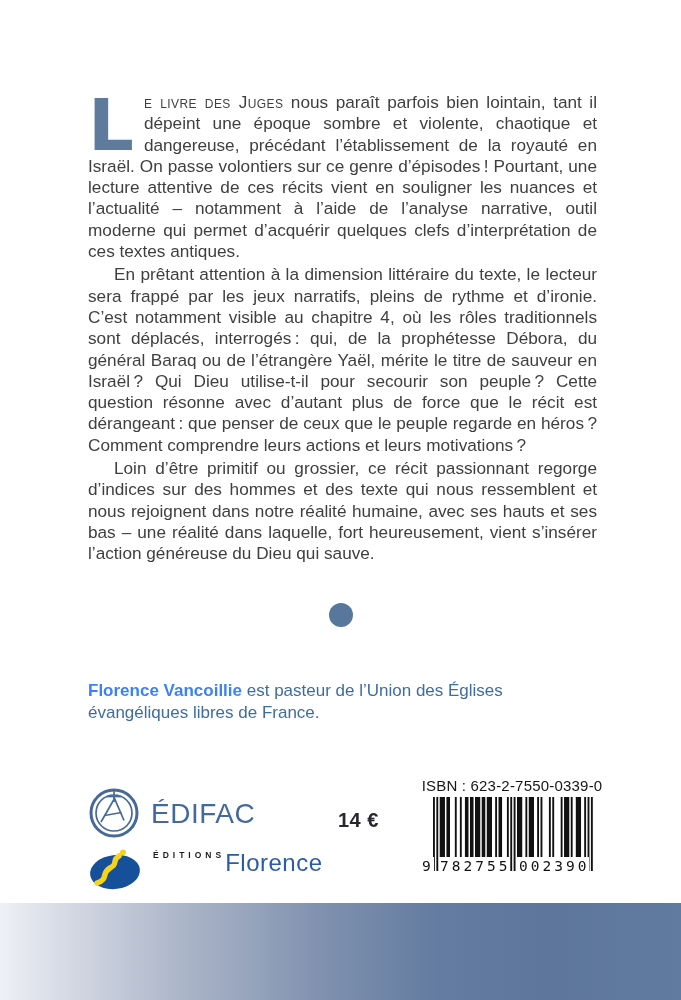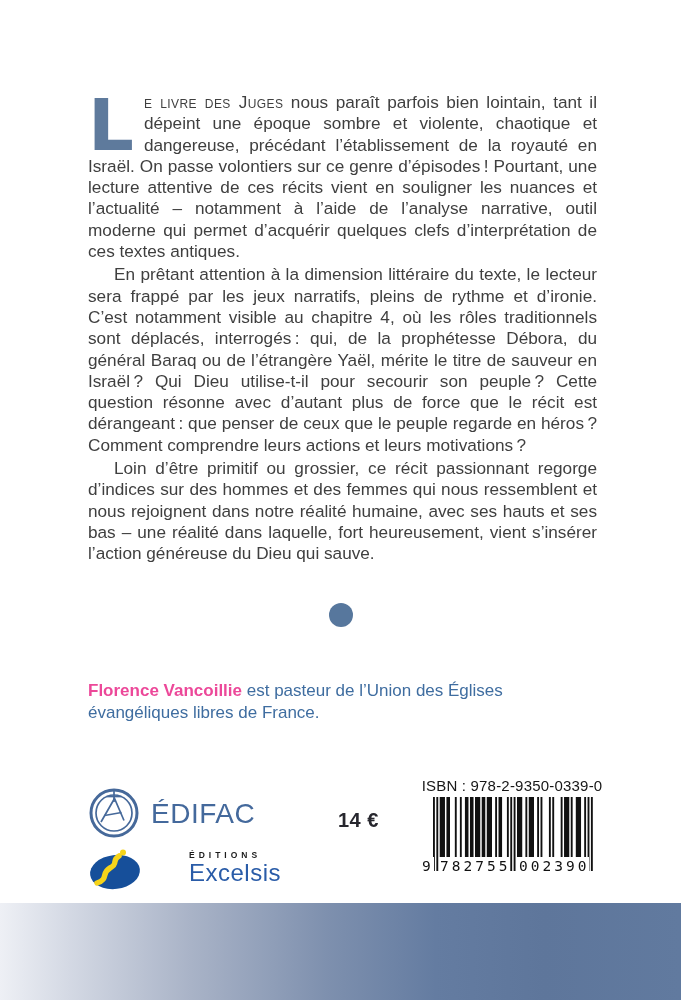--- a/index.html
+++ b/index.html
@@ -24,30 +24,30 @@
   
   .sep-dot{
     position:absolute;left:329px;top:603px;width:24px;height:24px;
     border-radius:50%;background:#57779d;
   }
   
   .author{
     position:absolute;left:88px;top:663px;width:507px;
     font-size:17px;line-height:22px;color:#3f6da0;text-align:left;
   }
-  .author .name{font-weight:700;color:#ec4899;}
+  .author .name{font-weight:700;color:#3b82f6;}
   
   .edifac{
     position:absolute;left:88px;top:786px;display:flex;align-items:center;gap:11px;
   }
   .edifac-label{font-size:28px;letter-spacing:.5px;color:#44699c;}
   .excelsis{
     position:absolute;left:88px;top:848px;display:flex;align-items:flex-start;gap:9px;
   }
-  .excelsis-txt{display:flex;flex-direction:column;margin-top:2px;margin-left:36px;}
+  .excelsis-txt{display:flex;flex-direction:row;margin-top:2px;}
   .excelsis-top{font-size:8.5px;font-weight:700;letter-spacing:4px;color:#1c1c1c;}
   .excelsis-name{font-size:24px;color:#2a5ca8;margin-top:-1px;letter-spacing:.5px;}
   .price{
     position:absolute;left:338px;top:809px;
     font-size:20px;font-weight:700;color:#27272e;letter-spacing:.5px;
   }
   .isbn{
     position:absolute;left:420px;top:777px;width:184px;text-align:center;
     font-size:15px;color:#161616;letter-spacing:.2px;
   }
@@ -73,21 +73,21 @@
 </head>
 <body>
 
 <div class="page">
 
   <div class="synopsis">
     <p>
       <span class="dropcap">L</span><span class="smallcaps">e livre des Juges</span><span> nous paraît parfois bien lointain, tant il dépeint une époque sombre et violente, chaotique et dangereuse, précédant l’établissement de la royauté en Israël. On passe volontiers sur ce genre d’épisodes ! Pourtant, une lecture attentive de ces récits vient en souligner les nuances et l’actualité – notamment à l’aide de l’analyse narrative, outil moderne qui permet d’acquérir quelques clefs d’interprétation de ces textes antiques.</span>
     </p>
     <p>En prêtant attention à la dimension littéraire du texte, le lecteur sera frappé par les jeux narratifs, pleins de rythme et d’ironie. C’est notamment visible au chapitre 4, où les rôles traditionnels sont déplacés, interrogés : qui, de la prophétesse Débora, du général Baraq ou de l’étrangère Yaël, mérite le titre de sauveur en Israël ? Qui Dieu utilise-t-il pour secourir son peuple ? Cette question résonne avec d’autant plus de force que le récit est dérangeant : que penser de ceux que le peuple regarde en héros ? Comment comprendre leurs actions et leurs motivations ?</p>
-    <p>Loin d’être primitif ou grossier, ce récit passionnant regorge d’indices sur des hommes et des femmes qui nous ressemblent et nous rejoignent dans notre réalité humaine, avec ses hauts et ses bas – une réalité dans laquelle, fort heureusement, vient s’insérer l’action généreuse du Dieu qui sauve.</p>
+    <p>Loin d’être primitif ou grossier, ce récit passionnant regorge d’indices sur des hommes et des texte qui nous ressemblent et nous rejoignent dans notre réalité humaine, avec ses hauts et ses bas – une réalité dans laquelle, fort heureusement, vient s’insérer l’action généreuse du Dieu qui sauve.</p>
   </div>
 
   <div class="sep-dot"></div>
 
   <p class="author">
     <span class="name">Florence Vancoillie</span><span> est pasteur de l’Union des Églises évangéliques libres de France.</span>
   </p>
 
   <div class="edifac">
     <span>
@@ -98,21 +98,21 @@
         <line x1="18.5" y1="10.5" x2="33.5" y2="10.5" stroke="#46699a" stroke-width="1.7"></line>
         <path d="M13 36 L26.5 12.5 L36 34.5" stroke="#46699a" stroke-width="1.7" fill="none"></path>
         <path d="M16.5 29.5 L33.5 26.5" stroke="#46699a" stroke-width="1.7"></path>
       </svg>
     </span>
     <span class="edifac-label">ÉDIFAC</span>
   </div>
 
   <div class="price">14 €</div>
 
-  <div class="isbn">ISBN : 978-2-9350-0339-0</div>
+  <div class="isbn">ISBN : 623-2-7550-0339-0</div>
 
   <div class="barcode">
     <svg width="176" height="78" fill="#111">
         <rect x="9.00" y="0" width="1.88" height="74"></rect>
         <rect x="12.36" y="0" width="1.88" height="74"></rect>
         <rect x="15.72" y="0" width="5.24" height="60"></rect>
         <rect x="22.44" y="0" width="3.56" height="60"></rect>
         <rect x="30.84" y="0" width="1.88" height="60"></rect>
         <rect x="35.88" y="0" width="1.88" height="60"></rect>
         <rect x="40.92" y="0" width="3.56" height="60"></rect>
@@ -148,18 +148,18 @@
   <div class="excelsis">
     <span>
       <svg width="56" height="44" viewBox="0 0 56 44">
         <ellipse cx="27" cy="24" rx="25" ry="17" fill="#164f9a" transform="rotate(-7 27 24)"></ellipse>
         <path d="M9 35 C21 31 13 25 22 20 C31 15 23 13 31 8" stroke="#f6d41a" stroke-width="5.5" fill="none" stroke-linecap="round"></path>
         <circle cx="35" cy="4.5" r="3" fill="#f6d41a"></circle>
       </svg>
     </span>
     <span class="excelsis-txt">
       <span class="excelsis-top">ÉDITIONS</span>
-      <span class="excelsis-name">Excelsis</span>
+      <span class="excelsis-name">Florence</span>
     </span>
   </div>
 
   <div class="band"></div>
 </div>
 
 </body></html>

